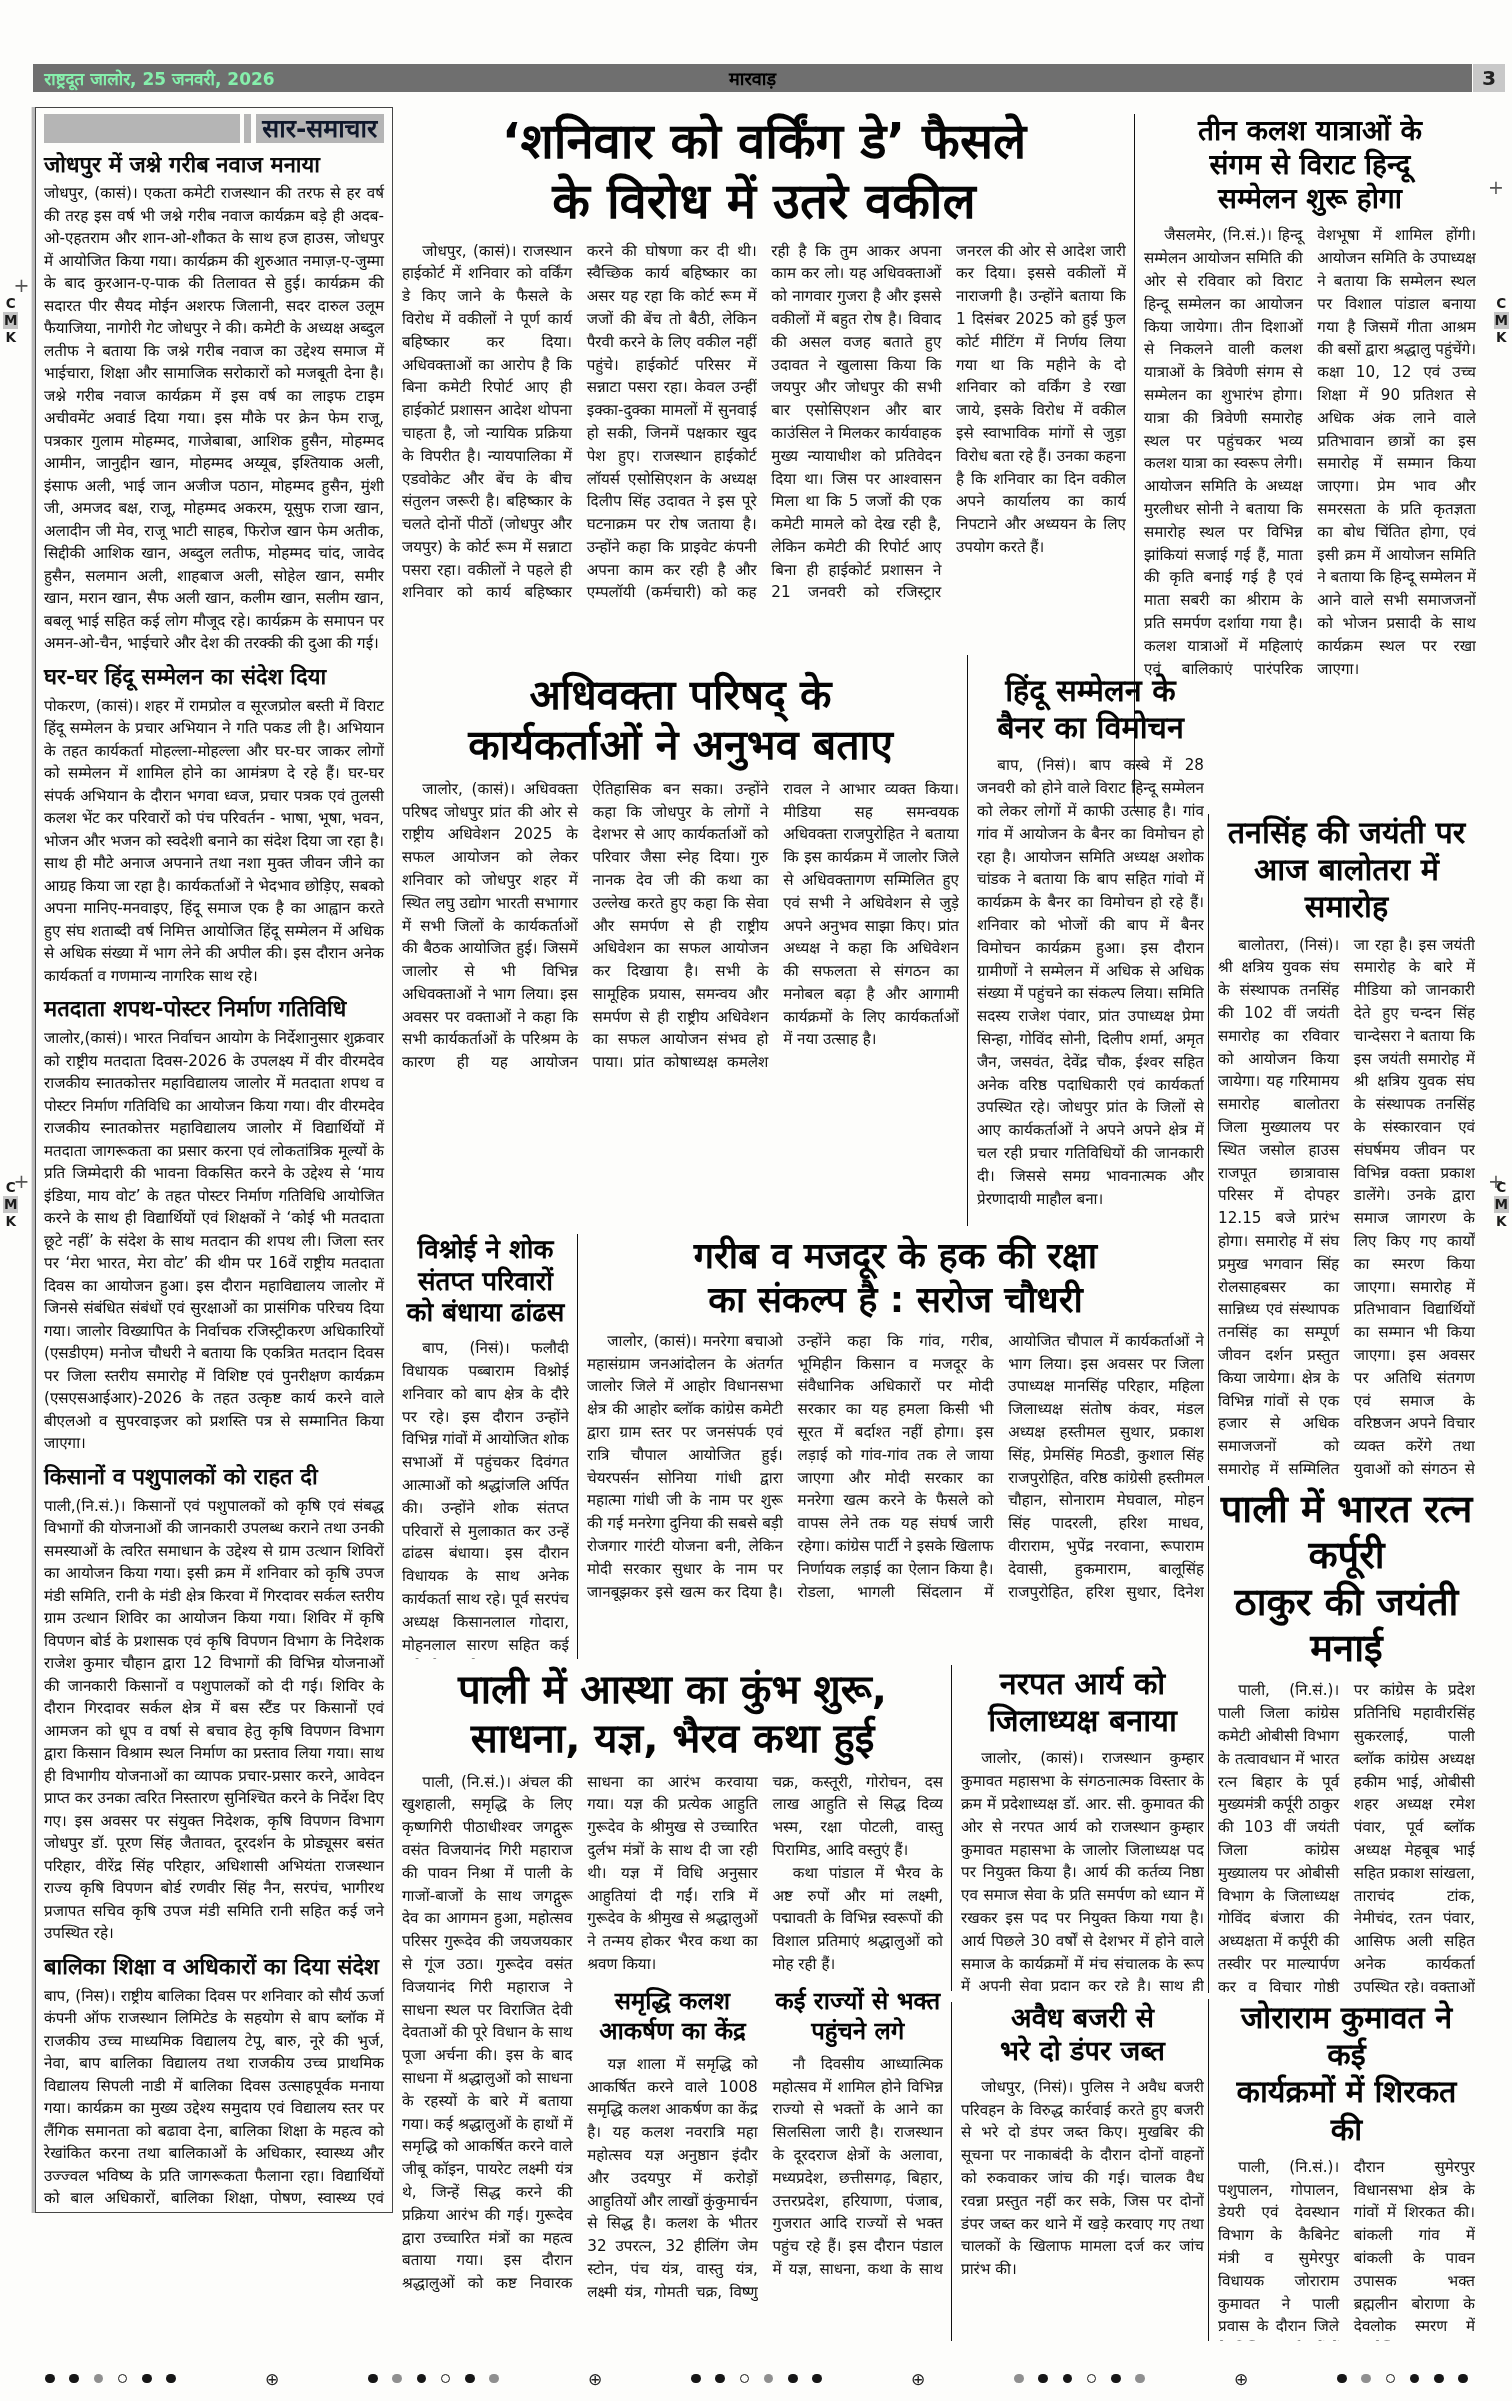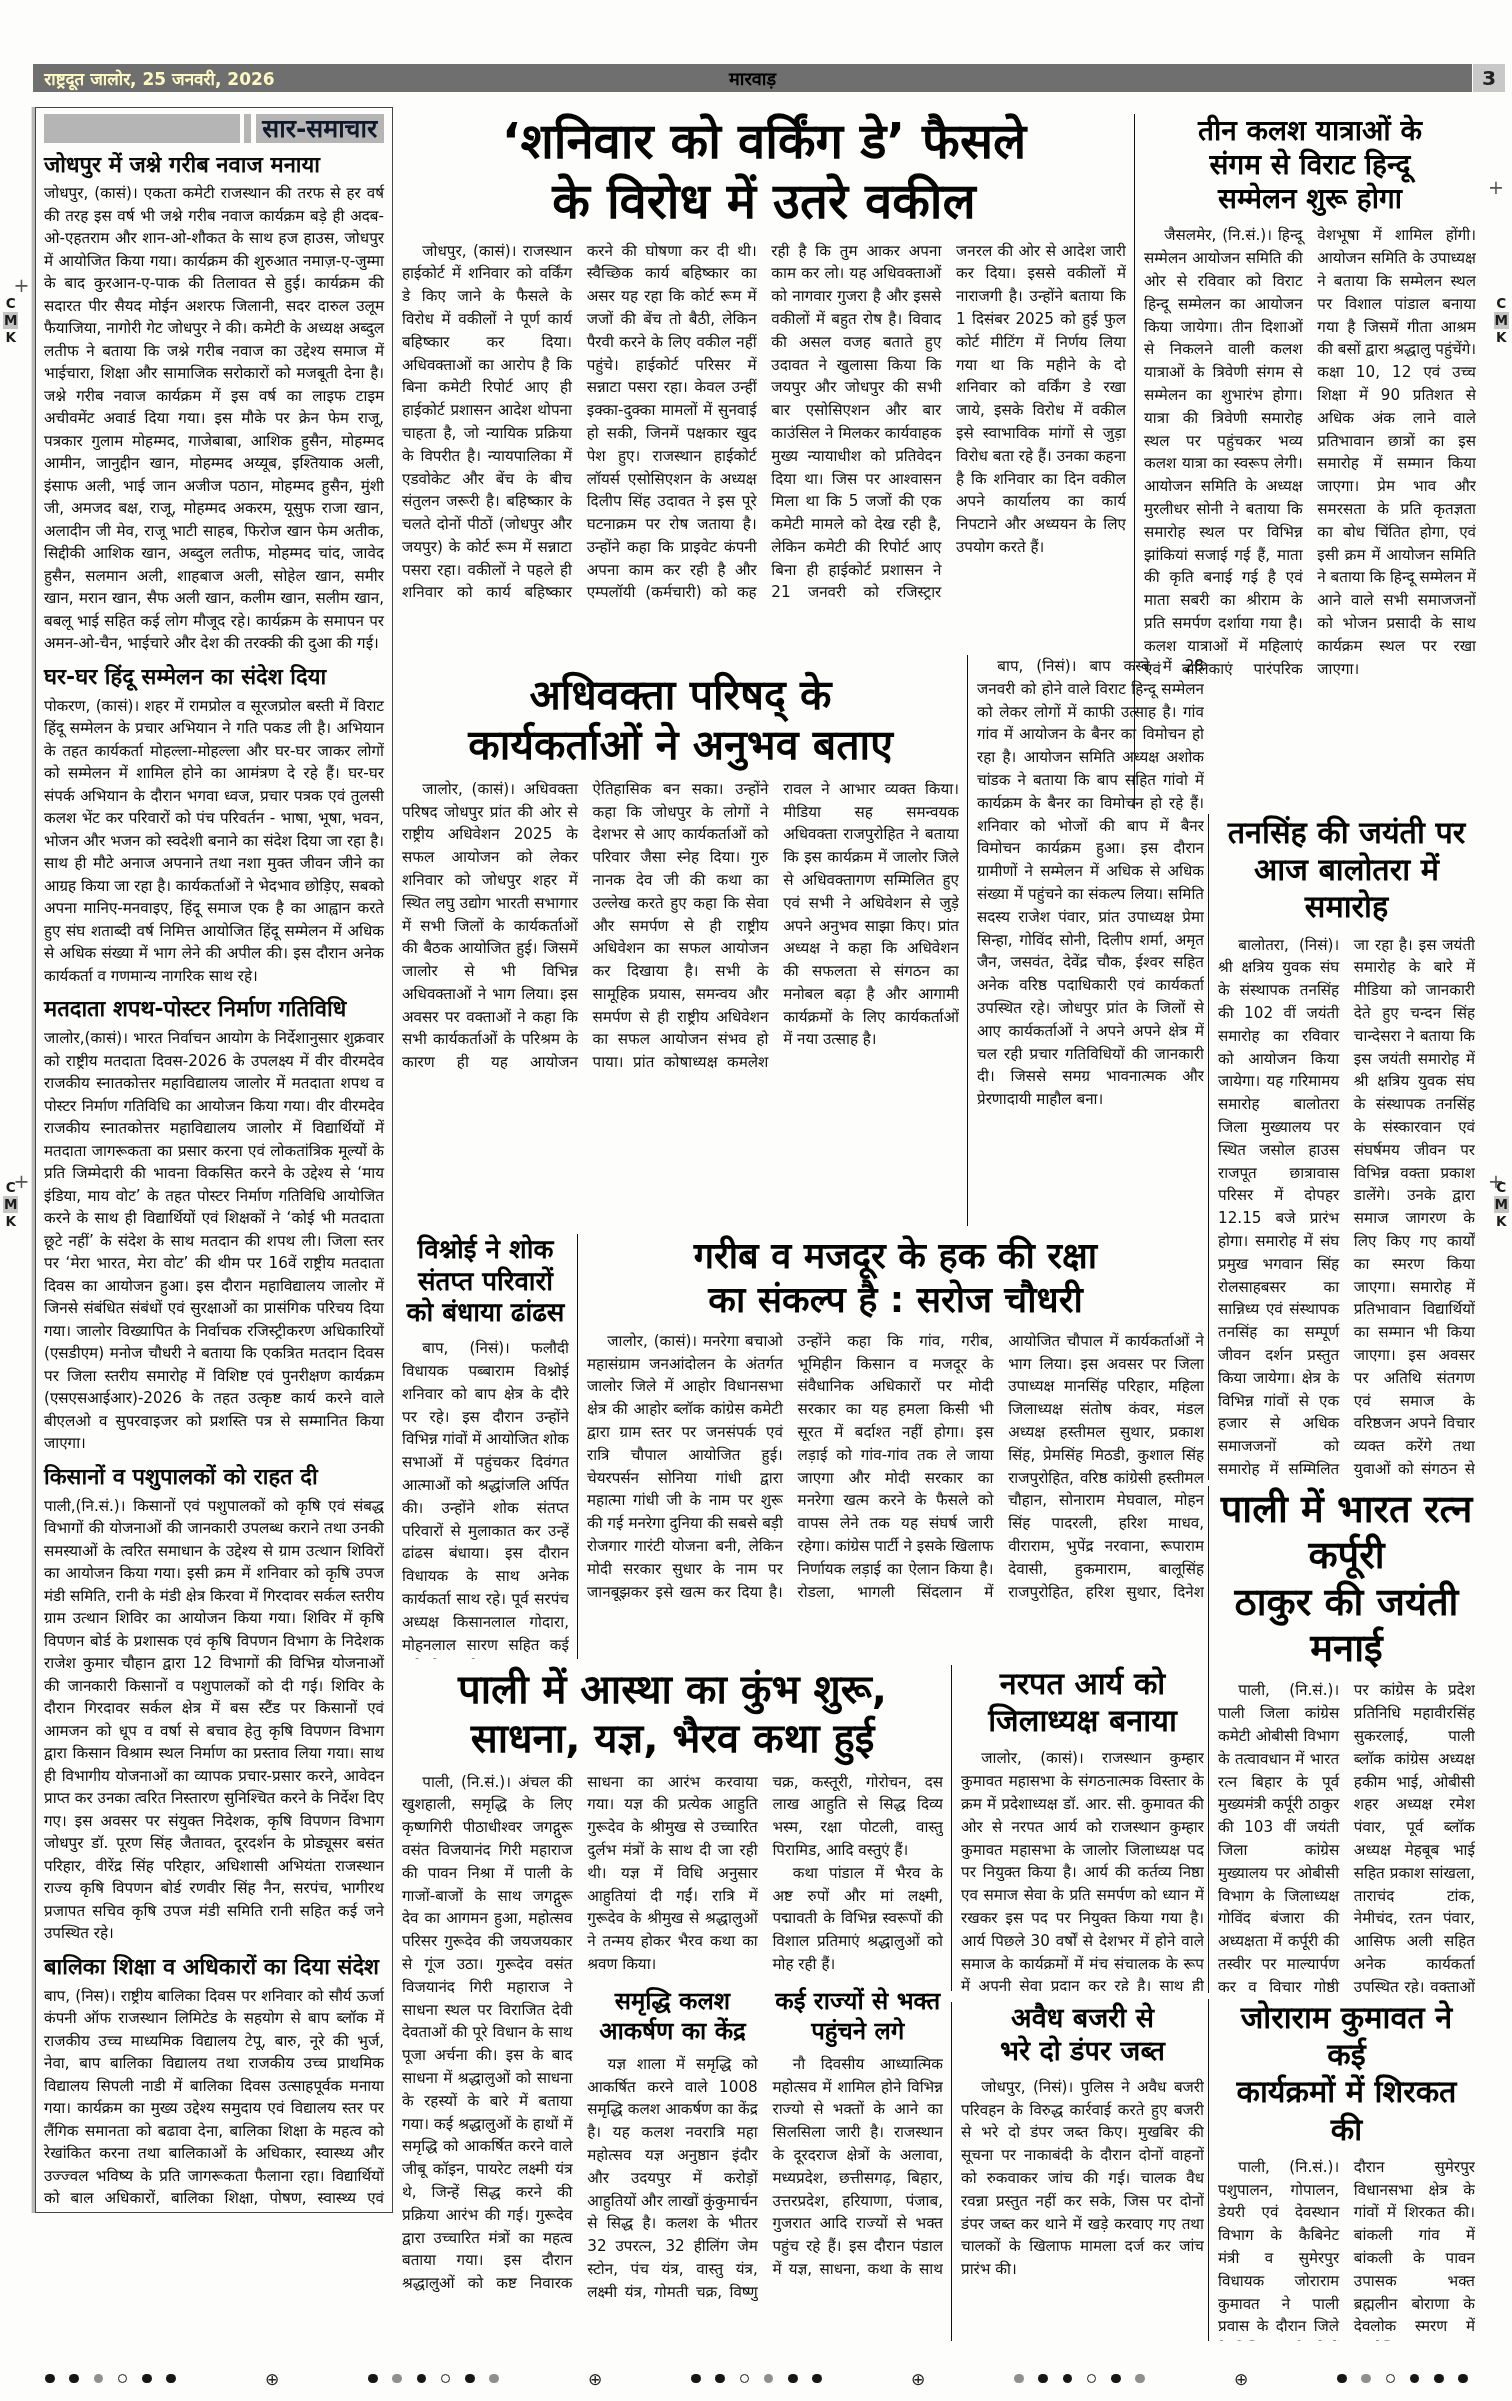--- a/index.html
+++ b/index.html
@@ -1,21 +1,21 @@
 <!DOCTYPE html>
 <html lang="hi" style="font-size:9px"><head>
 <meta charset="utf-8">
 <style>
   html,body{margin:0;padding:0;background:#e8e8e4;}
   #sheet{position:relative;width:1512px;height:2401px;background:#fdfdfb;
          font-family:"DejaVu Sans","Liberation Sans",sans-serif;color:#0c0c0c;overflow:hidden;}
   
   .hdrbar{position:absolute;left:33px;top:64px;width:1439px;height:28px;background:#6f6f6f;
           display:flex;align-items:center;justify-content:space-between;}
-  .hdr-left{color:#fef9c3;font-weight:bold;font-size:17px;padding-left:11.3px;white-space:nowrap;text-align:center;}
+  .hdr-left{color:#86efac;font-weight:bold;font-size:17px;padding-left:11.3px;white-space:nowrap;text-align:center;}
   .hdr-center{color:#000000;font-weight:bold;font-size:18px;position:absolute;left:50%;transform:translateX(-50%);}
   .pagenum{position:absolute;left:1473px;top:64px;width:32px;height:28px;background:#c8c8c8;
            display:flex;align-items:center;justify-content:center;font-size:20.3px;font-weight:bold;color:#222;}
   
   .story{position:absolute;overflow:hidden;}
   .story .hl{font-weight:bold;text-align:center;line-height:1.22;margin:0 0 8px 0;color:#050505;}
   .story .bd{text-align:justify;font-size:15.2px;line-height:1.5;color:#101010;}
   .story .bd p{margin:0;text-indent:20.3px;}
   .cols2{column-count:2;column-gap:14.7px;}
   .cols3{column-count:3;column-gap:14.7px;}
@@ -150,20 +150,24 @@
     <h2 class="hl" style="font-size:41px;margin-top:14.7px;">
       <span>अधिवक्ता परिषद् के</span><br>
       <span>कार्यकर्ताओं ने अनुभव बताए</span>
     </h2>
     <div class="bd cols3" style="height:418px;">
       <p>जालोर, (कासं)। अधिवक्ता परिषद जोधपुर प्रांत की ओर से राष्ट्रीय अधिवेशन 2025 के सफल आयोजन को लेकर शनिवार को जोधपुर शहर में स्थित लघु उद्योग भारती सभागार में सभी जिलों के कार्यकर्ताओं की बैठक आयोजित हुई। जिसमें जालोर से भी विभिन्न अधिवक्ताओं ने भाग लिया। इस अवसर पर वक्ताओं ने कहा कि सभी कार्यकर्ताओं के परिश्रम के कारण ही यह आयोजन ऐतिहासिक बन सका। उन्होंने कहा कि जोधपुर के लोगों ने देशभर से आए कार्यकर्ताओं को परिवार जैसा स्नेह दिया। गुरु नानक देव जी की कथा का उल्लेख करते हुए कहा कि सेवा और समर्पण से ही राष्ट्रीय अधिवेशन का सफल आयोजन कर दिखाया है। सभी के सामूहिक प्रयास, समन्वय और समर्पण से ही राष्ट्रीय अधिवेशन का सफल आयोजन संभव हो पाया। प्रांत कोषाध्यक्ष कमलेश रावल ने आभार व्यक्त किया। मीडिया सह समन्वयक अधिवक्ता राजपुरोहित ने बताया कि इस कार्यक्रम में जालोर जिले से अधिवक्तागण सम्मिलित हुए एवं सभी ने अधिवेशन से जुड़े अपने अनुभव साझा किए। प्रांत अध्यक्ष ने कहा कि अधिवेशन की सफलता से संगठन का मनोबल बढ़ा है और आगामी कार्यक्रमों के लिए कार्यकर्ताओं में नया उत्साह है।</p>
     </div>
   </div>
 
   <div class="story rule-l" style="left:967px;top:655px;width:227px;height:571px;">
+    <h2 class="hl" style="font-size:30.5px;margin-top:17px;">
+      <span>हिंदू सम्मेलन के</span><br>
+      <span>बैनर का विमोचन</span>
+    </h2>
     <div class="bd" style="height:452px;">
       <p>बाप, (निसं)। बाप कस्बे में 28 जनवरी को होने वाले विराट हिन्दू सम्मेलन को लेकर लोगों में काफी उत्साह है। गांव गांव में आयोजन के बैनर का विमोचन हो रहा है। आयोजन समिति अध्यक्ष अशोक चांडक ने बताया कि बाप सहित गांवो में कार्यक्रम के बैनर का विमोचन हो रहे हैं। शनिवार को भोजों की बाप में बैनर विमोचन कार्यक्रम हुआ। इस दौरान ग्रामीणों ने सम्मेलन में अधिक से अधिक संख्या में पहुंचने का संकल्प लिया। समिति सदस्य राजेश पंवार, प्रांत उपाध्यक्ष प्रेमा सिन्हा, गोविंद सोनी, दिलीप शर्मा, अमृत जैन, जसवंत, देवेंद्र चौक, ईश्वर सहित अनेक वरिष्ठ पदाधिकारी एवं कार्यकर्ता उपस्थित रहे। जोधपुर प्रांत के जिलों से आए कार्यकर्ताओं ने अपने अपने क्षेत्र में चल रही प्रचार गतिविधियों की जानकारी दी। जिससे समग्र भावनात्मक और प्रेरणादायी माहौल बना।</p>
     </div>
   </div>
 
   <div class="story rule-l" style="left:1208px;top:814px;width:257px;height:666px;">
     <h2 class="hl" style="font-size:30.5px;">
       <span>तनसिंह की जयंती पर</span><br>
       <span>आज बालोतरा में समारोह</span>
     </h2>

